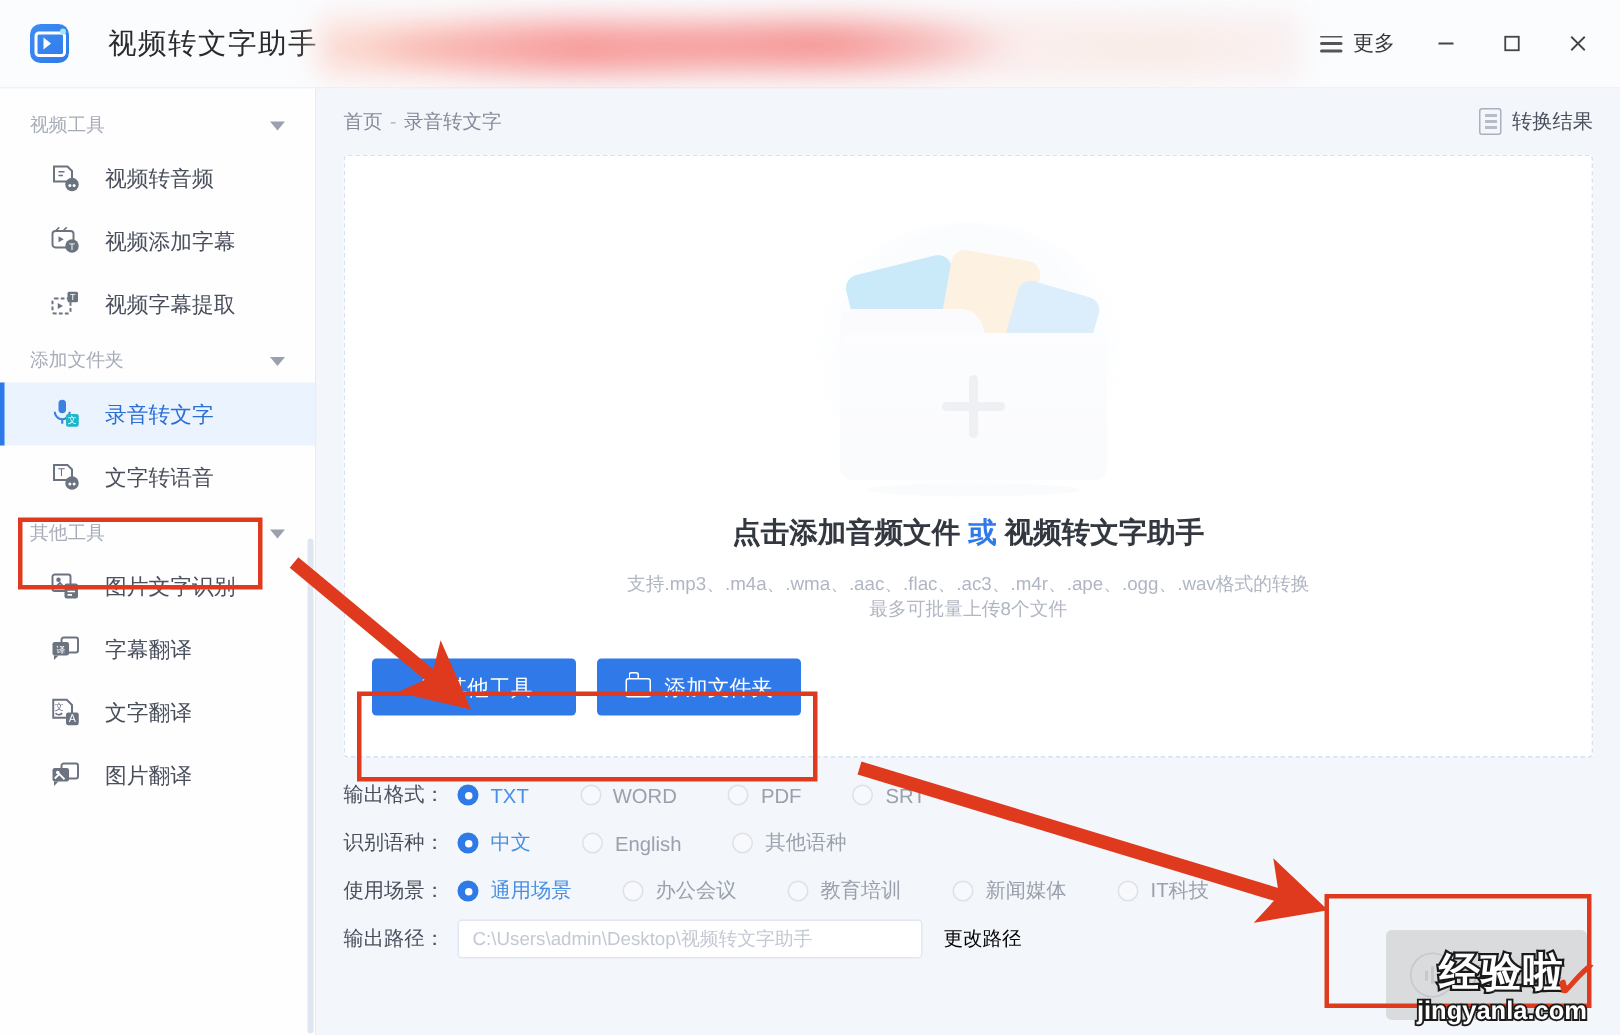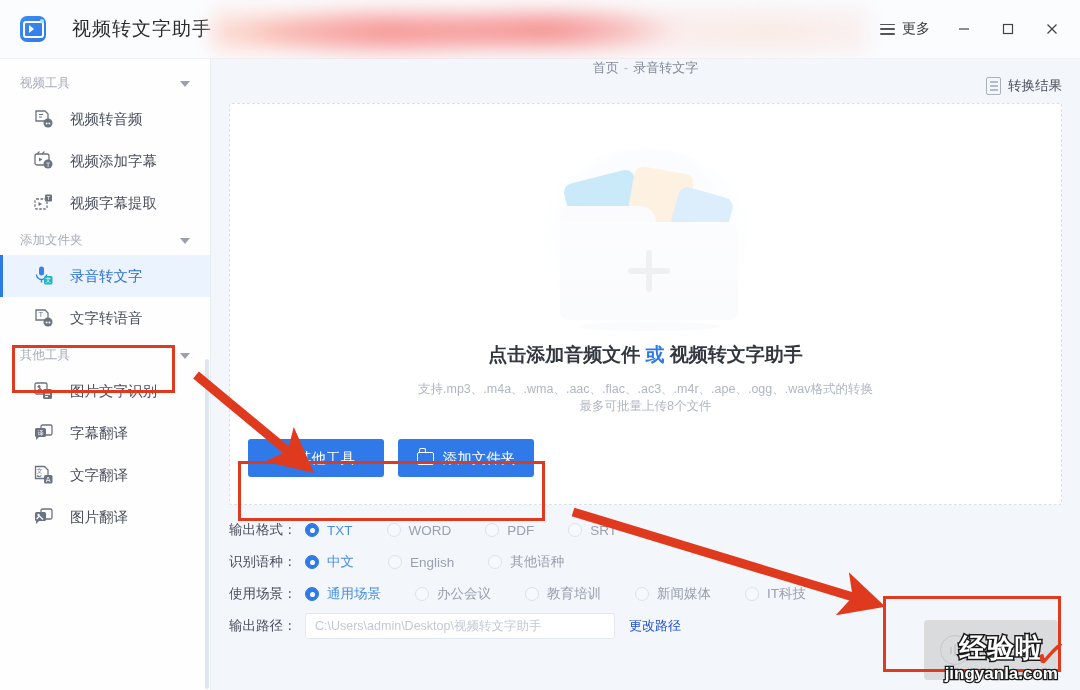--- a/index.html
+++ b/index.html
@@ -157,21 +157,20 @@
   .main {
     flex: 1; min-width: 0;
     background: #f3f6fb;
     display: flex; flex-direction: column;
     position: relative;
   }
   .crumb-row {
     height: 44px; min-height: 44px;
     display: flex; align-items: center;
     padding: 0 18px 0 18px;
-    flex-direction: column;
   }
   .crumb { font-size: 13px; color: #848a98; }
   .crumb .sep { margin: 0 5px; color:#b3b8c4; }
   .result-btn {
     margin-left: auto;
     display: flex; align-items: center; gap: 7px;
     font-size: 13.5px; color: #4a4f5c;
     cursor: pointer;
   }
   .doc-icon {
@@ -300,21 +299,21 @@
     border: 1px solid #e3e8f0; border-radius: 3px;
     background: #fff;
     font-size: 12.5px;
     color: #333;
     padding: 0 9px;
     box-sizing: border-box;
     font-family: "Liberation Sans", sans-serif;
   }
   .path-input::placeholder { color: #c3c8d2; }
   .change-path {
-    margin-left: 14px; font-size: 13px; color: #1d4ed8; cursor: pointer;
+    margin-left: 14px; font-size: 13px; color: #000000; cursor: pointer;
   }
 
   .start-btn {
     position: absolute;
     right: 22px; bottom: 10px;
     width: 134px; height: 60px;
     background: #d9dbdd;
     border-radius: 4px;
     display: flex; align-items: center; justify-content: center;
     gap: 9px;

